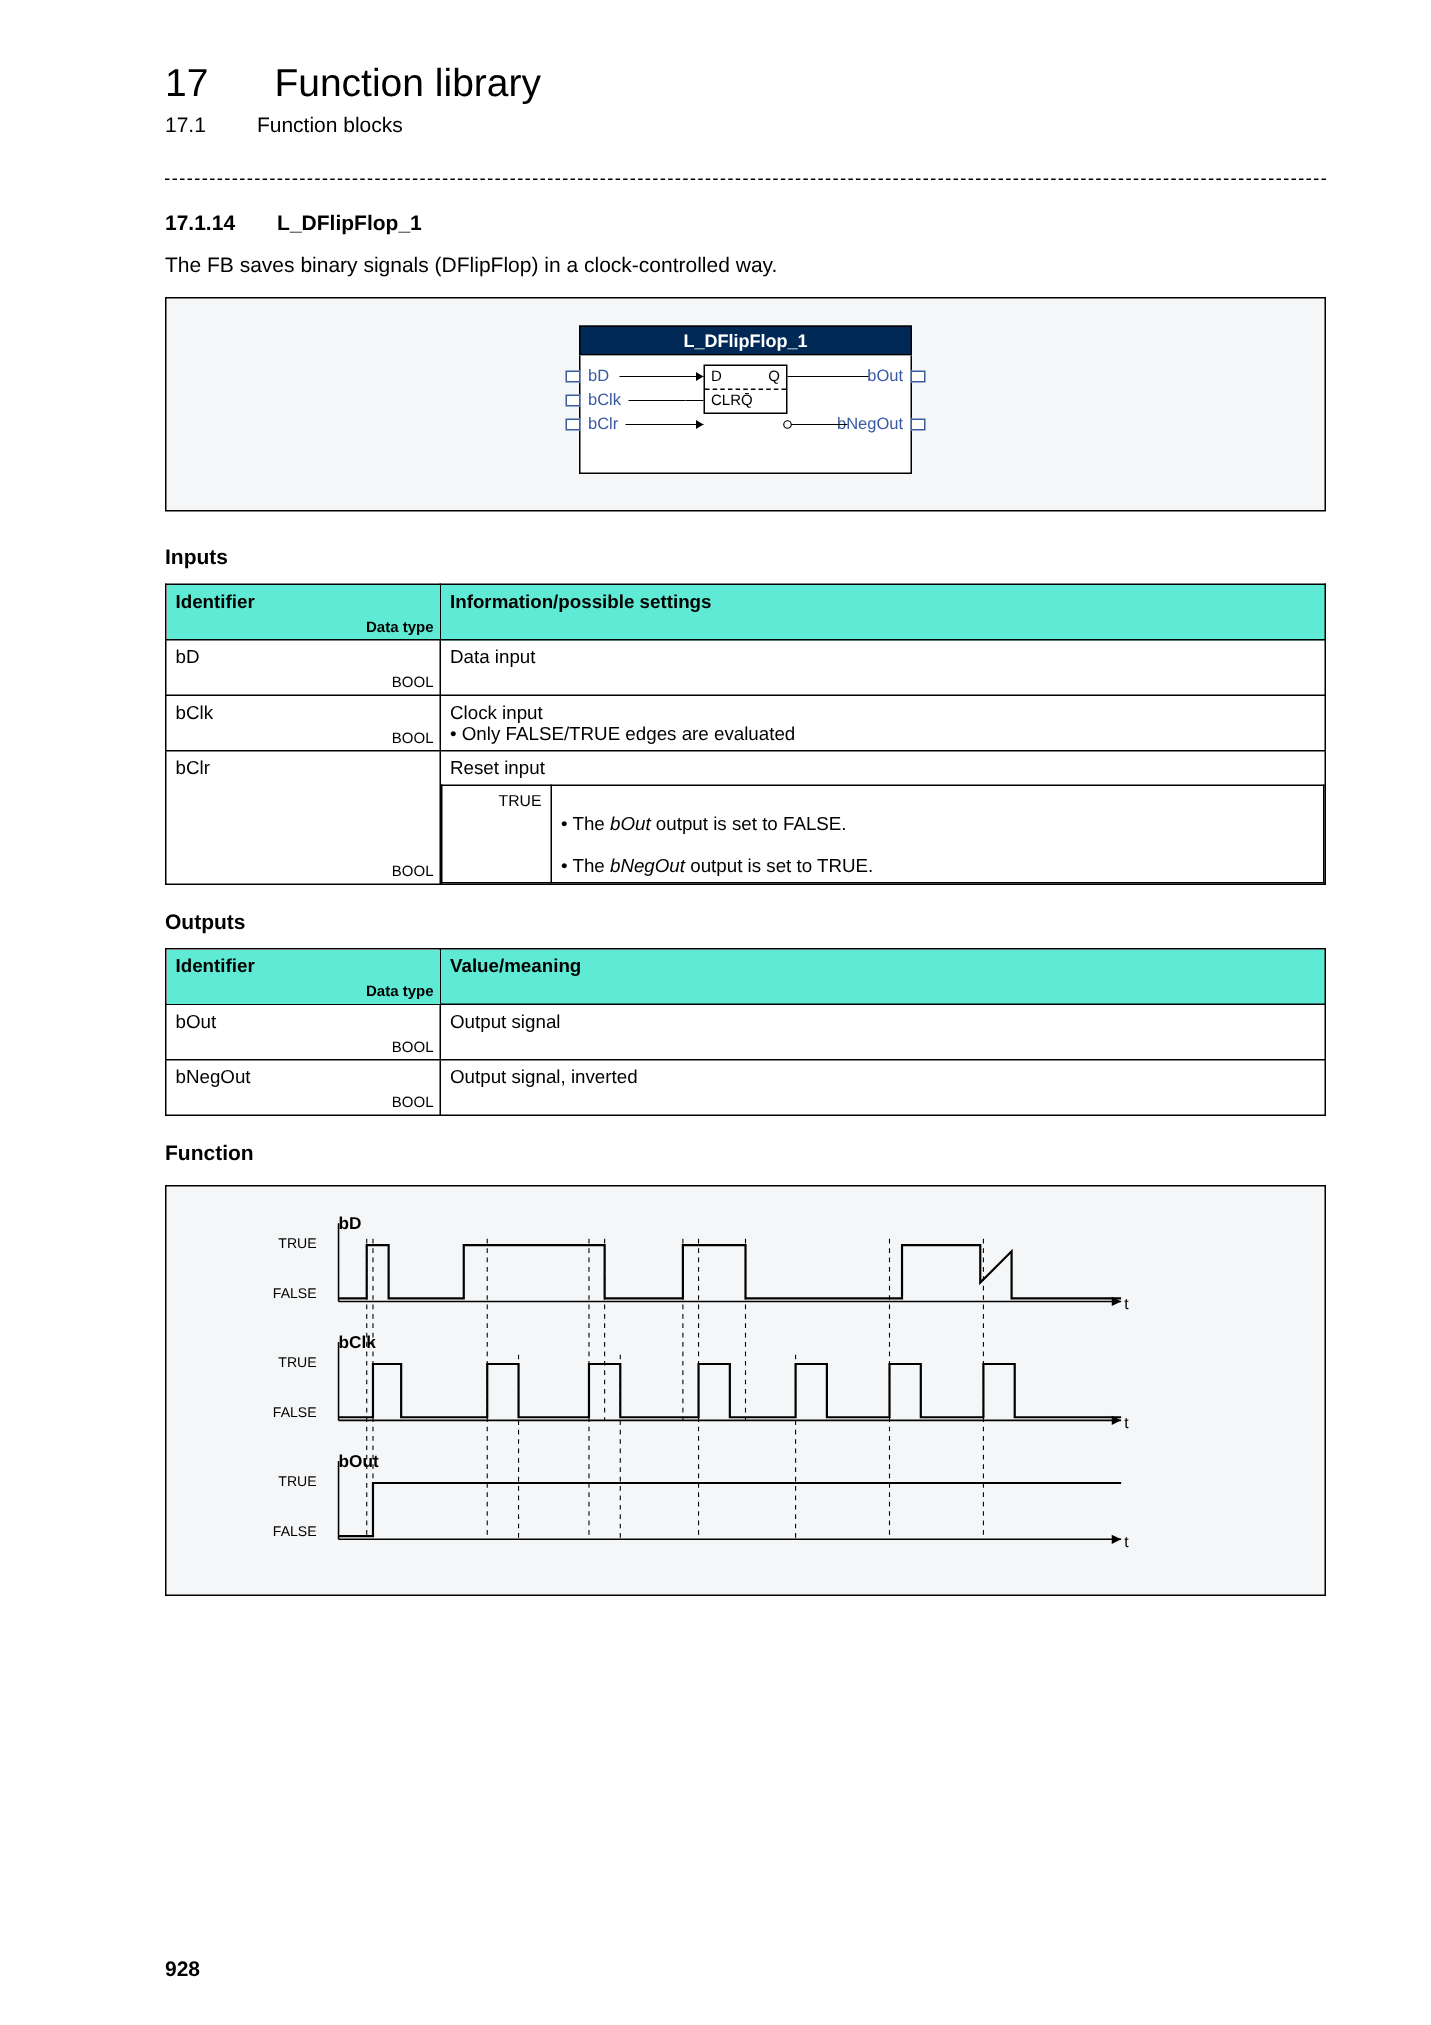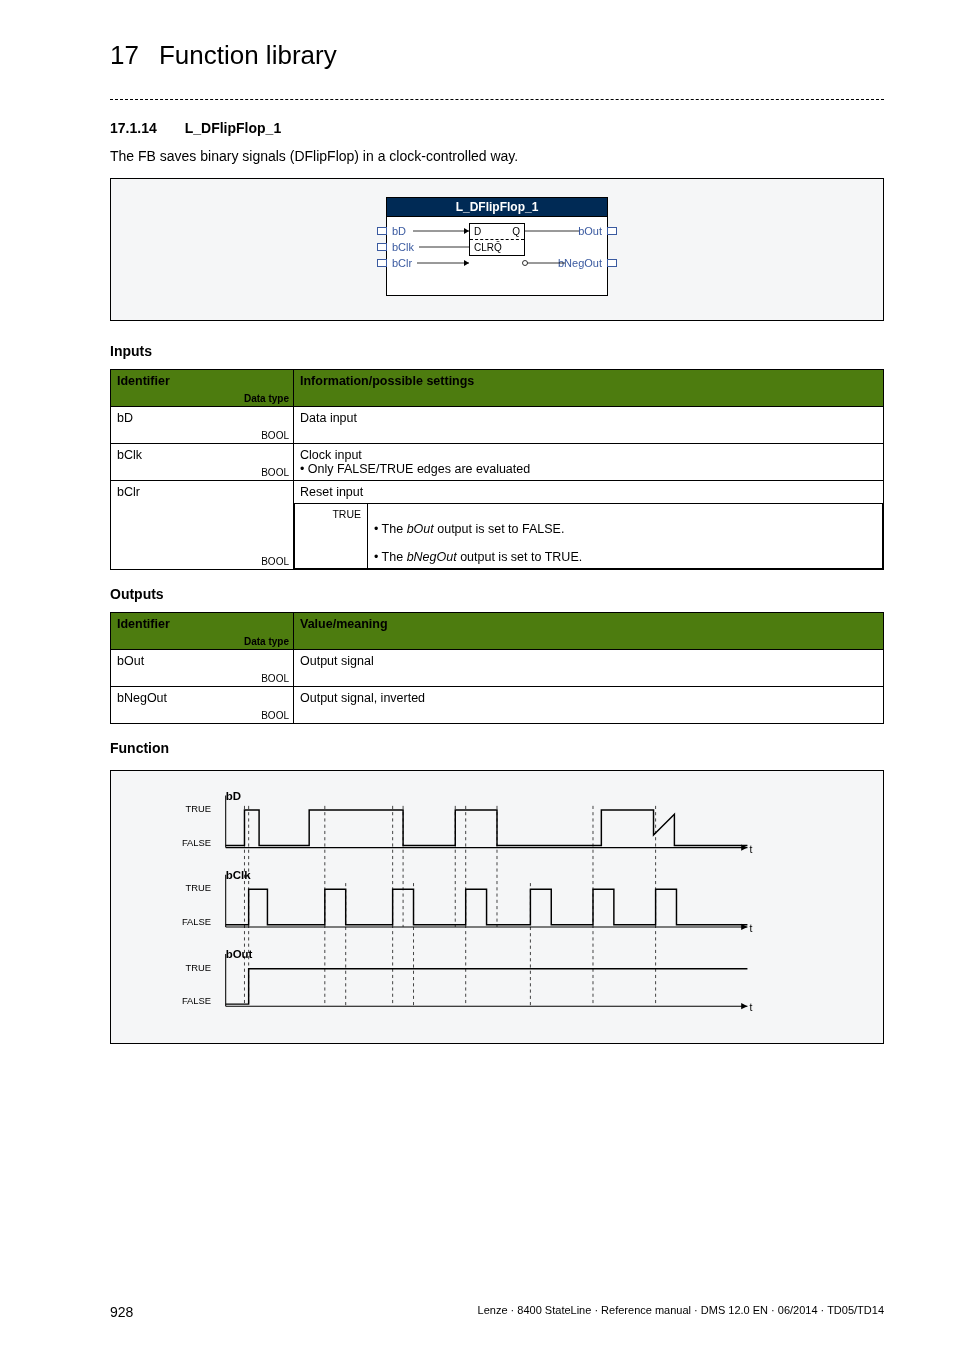--- a/index.html
+++ b/index.html
@@ -13,21 +13,21 @@
   }
   .page {
     padding: 40px 70px 60px 110px;
     box-sizing: border-box;
     position: relative;
     min-height: 1350px;
   }
   .chapter-line {
     display: flex;
     align-items: baseline;
-    gap: 20px;
+    gap: 44px;
   }
   .chapter-num {
     font-size: 26px;
     font-weight: 400;
   }
   .chapter-title {
     font-size: 26px;
     font-weight: 400;
   }
   .sub-line {
@@ -145,21 +145,21 @@
   table.iotable {
     border-collapse: collapse;
     width: 100%;
     font-size: 12.5px;
   }
   table.iotable th, table.iotable td {
     border: 1px solid #000;
     vertical-align: top;
   }
   table.iotable th {
-    background: #4d7c0f;
+    background: #5eead4;
     text-align: left;
     font-weight: 700;
     padding: 4px 6px;
   }
   table.iotable td {
     padding: 4px 6px;
   }
   .ident-cell {
     position: relative;
     padding: 4px 6px 18px 6px !important;
@@ -223,31 +223,35 @@
     position: absolute;
     bottom: 30px;
     left: 110px;
     right: 70px;
     font-size: 11px;
     display: flex;
     justify-content: space-between;
   }
   .footer .pg {
     font-size: 14px;
-    font-weight: 400;
+    font-weight: 700;
   }
 </style>
 </head>
 <body>
 
 <div class="page">
 
   <div class="chapter-line">
     <span class="chapter-num">17</span>
     <span class="chapter-title">Function library</span>
+  </div>
+  <div class="sub-line">
+    <span class="sub-num">17.1</span>
+    <span class="sub-title">Function blocks</span>
   </div>
 
   <hr class="dashed-rule">
 
   <div class="section-header">
     <span class="sec-num">17.1.14</span>
     <span class="sec-title">L_DFlipFlop_1</span>
   </div>
 
   <div class="indent">
@@ -426,15 +430,14 @@
             <line x1="412" y1="20" x2="412" y2="212"></line>
             <line x1="472" y1="20" x2="472" y2="212"></line>
           </g>
         </g>
       </svg>
     </div>
   </div>
 
   <div class="footer">
     <span class="pg">928</span>
-    <span>Lenze · 8400 StateLine · Reference manual · DMS 12.0 EN · 06/2014 · TD05/TD14</span>
   </div>
 </div>
 
 </body></html>

